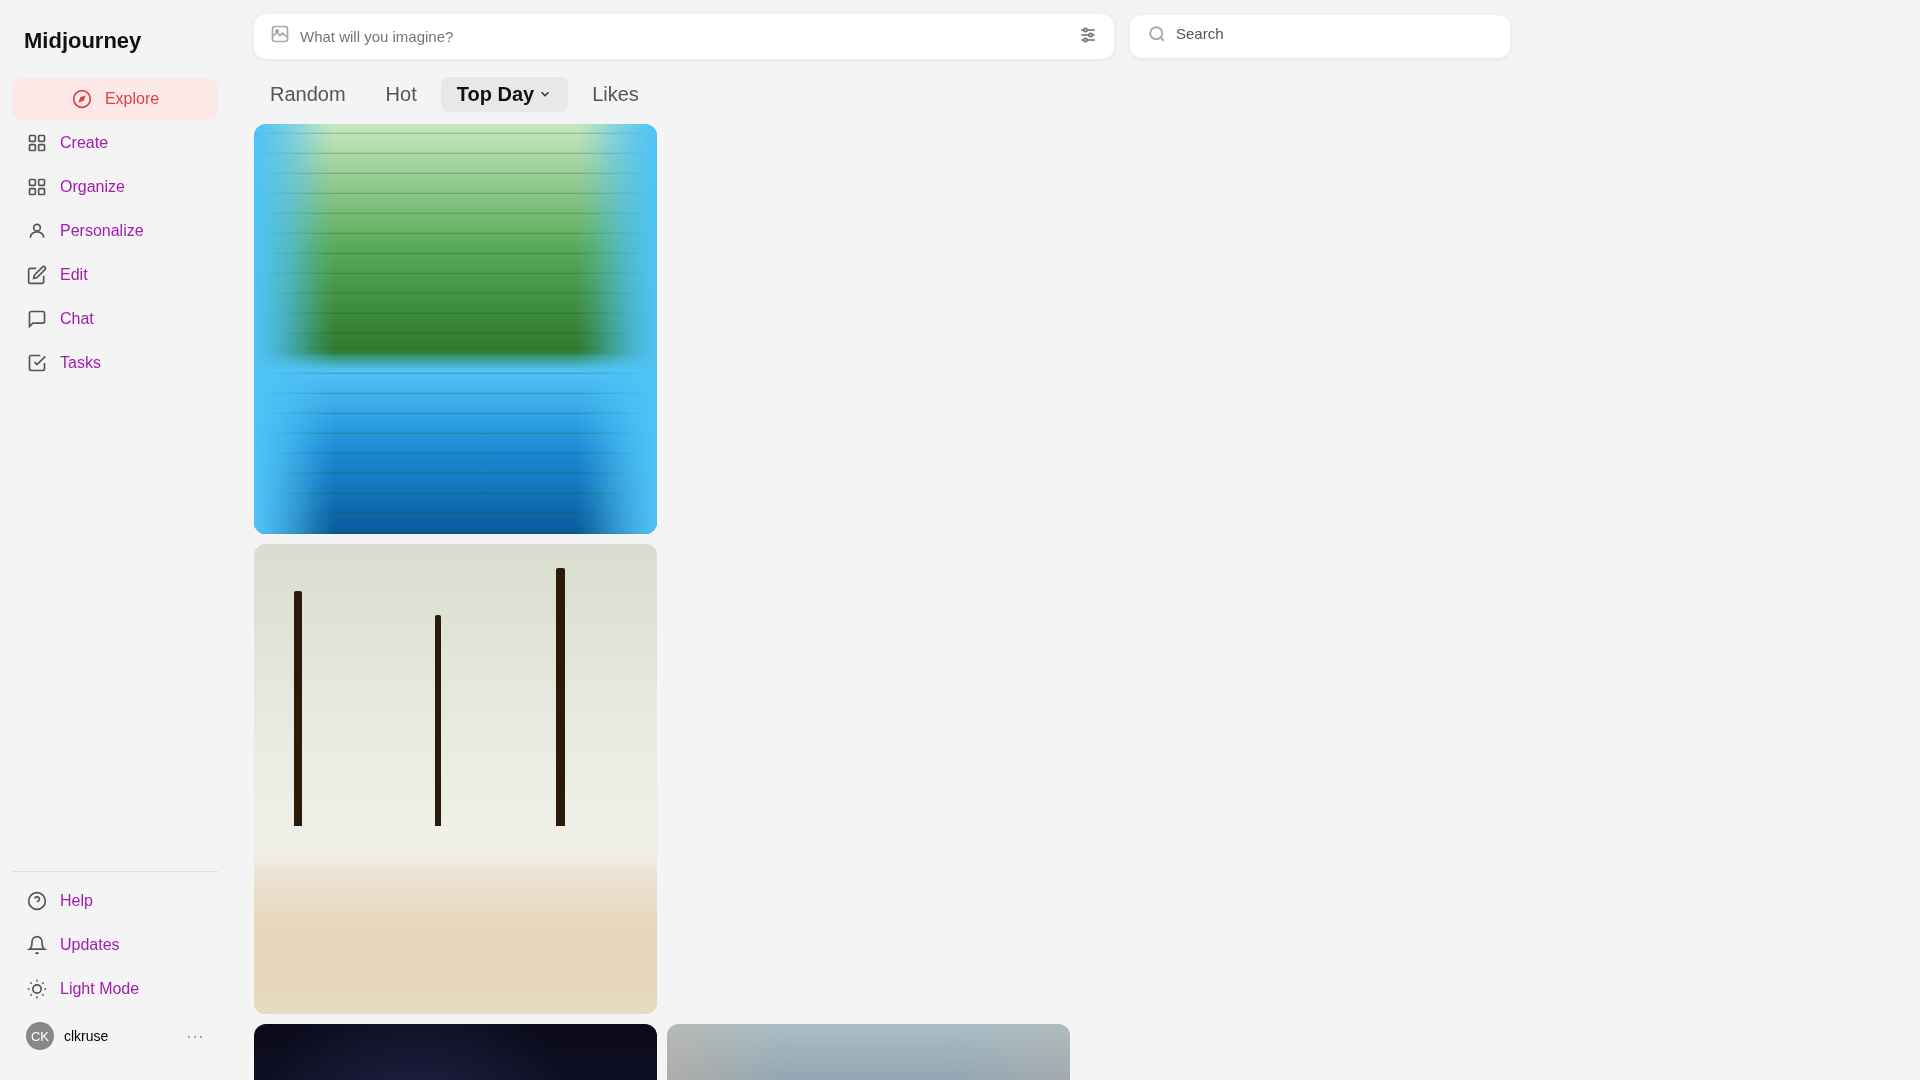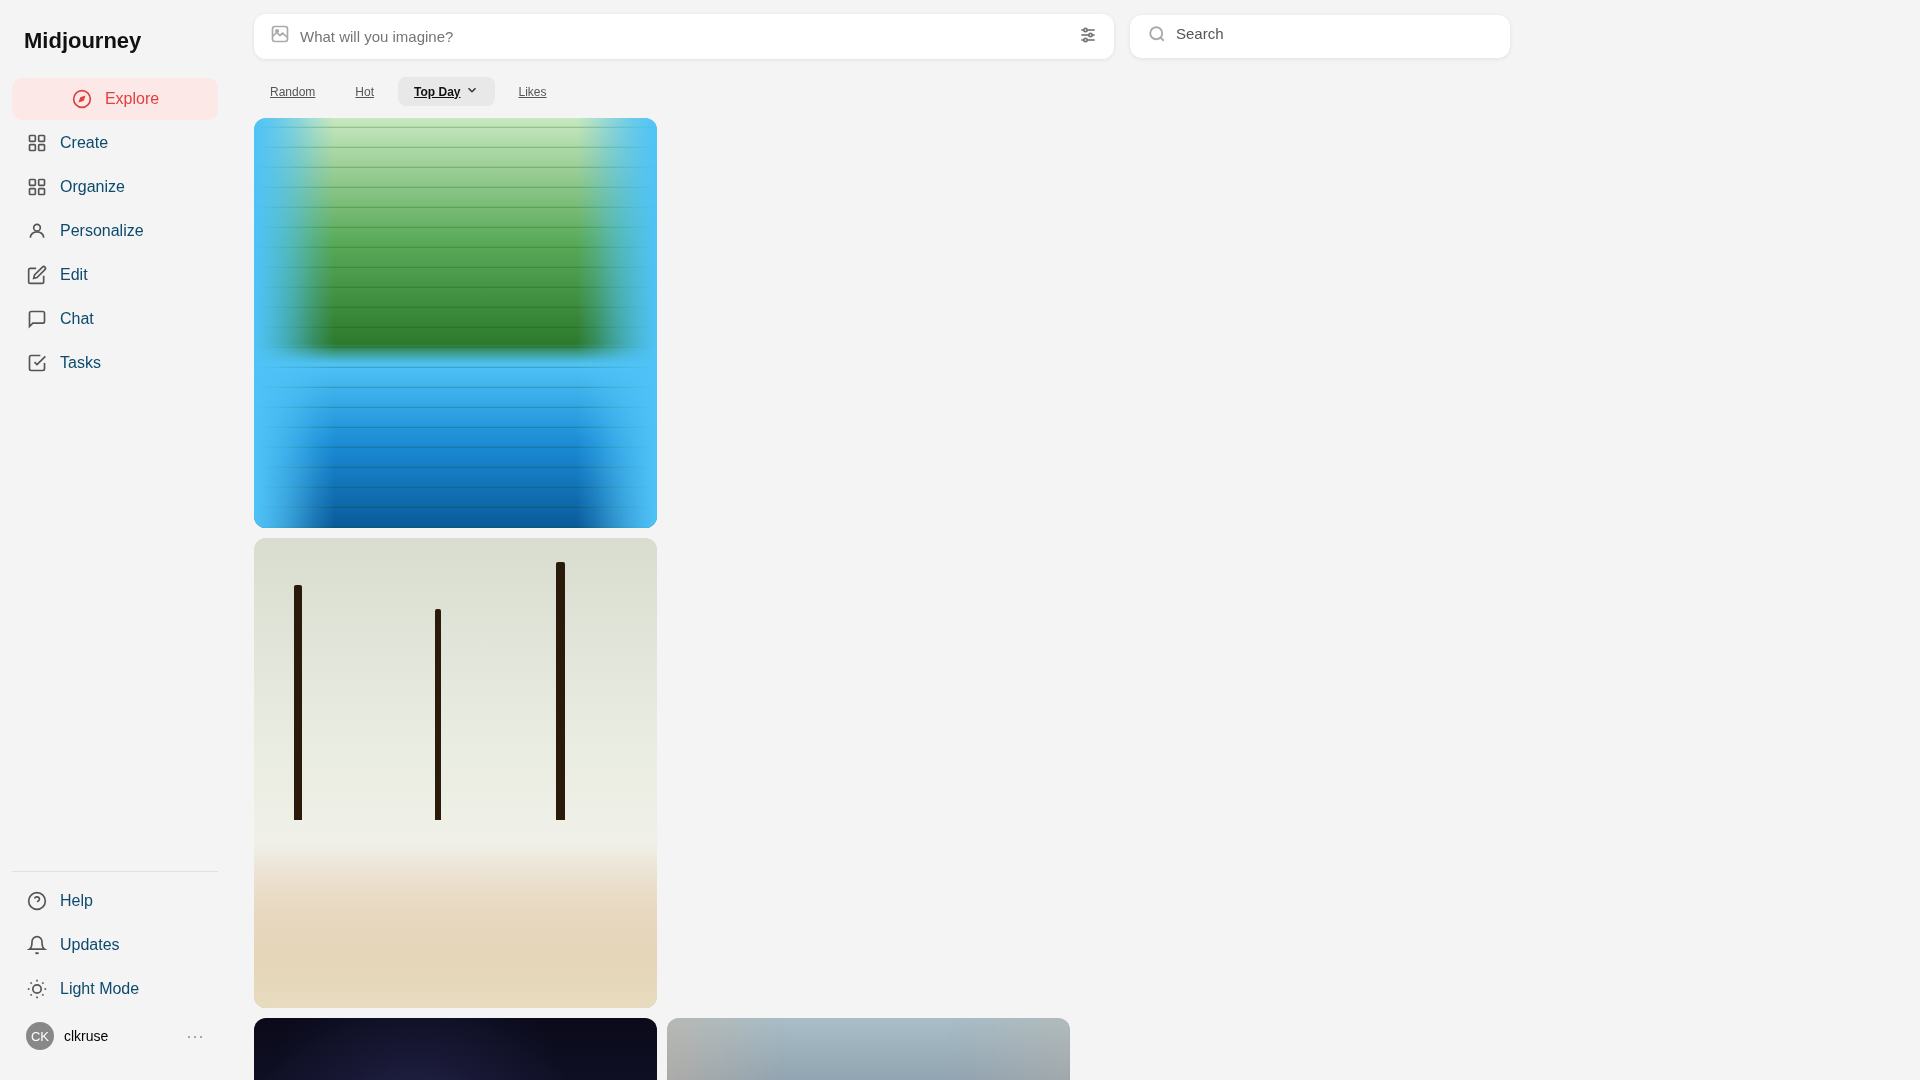--- a/index.html
+++ b/index.html
@@ -36,21 +36,21 @@
     }
     .sidebar-item {
       display: flex;
       align-items: center;
       gap: 12px;
       padding: 10px 14px;
       border-radius: 10px;
       cursor: pointer;
       font-size: 16px;
       font-weight: 500;
-      color: #0c4a6e;
+      color: #a21caf;
       transition: background 0.15s;
     }
     .sidebar-item.active {
       background: #fde8e8;
       color: #e04040;
       justify-content: center;
     }
     .sidebar-item .icon {
       width: 22px;
       height: 22px;
@@ -142,28 +142,27 @@
     
     .filter-tabs {
       display: flex;
       align-items: center;
       gap: 8px;
       padding: 4px 24px 12px 24px;
     }
     .filter-tab {
       padding: 6px 16px;
       border-radius: 8px;
-      font-size: 12px;
+      font-size: 20px;
       font-weight: 500;
       color: #555;
       cursor: pointer;
       border: none;
       background: transparent;
       transition: background 0.15s;
-      text-decoration: underline;
     }
     .filter-tab.active {
       background: #e8e8e8;
       color: #111;
       font-weight: 600;
     }
     .filter-tab-dropdown {
       display: flex;
       align-items: center;
       gap: 4px;

